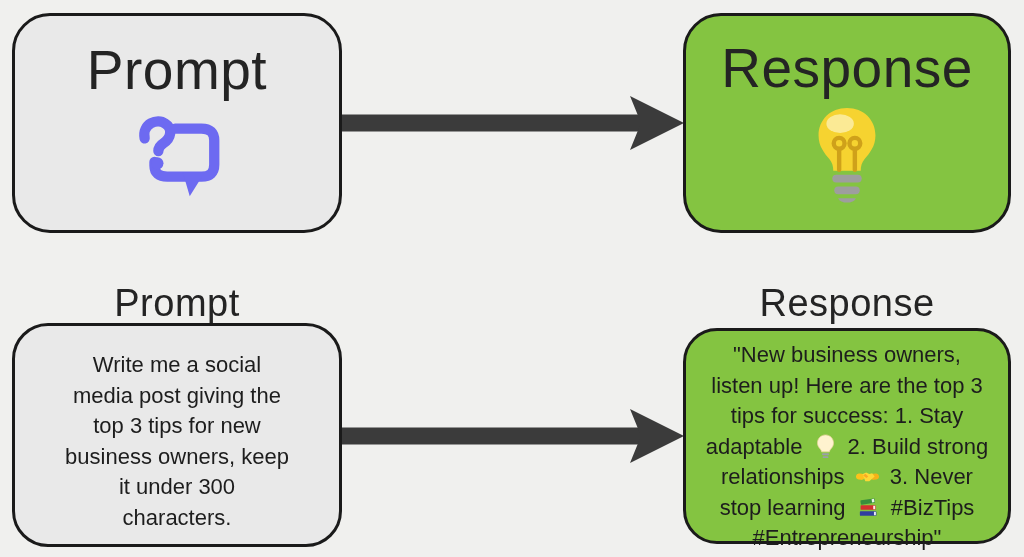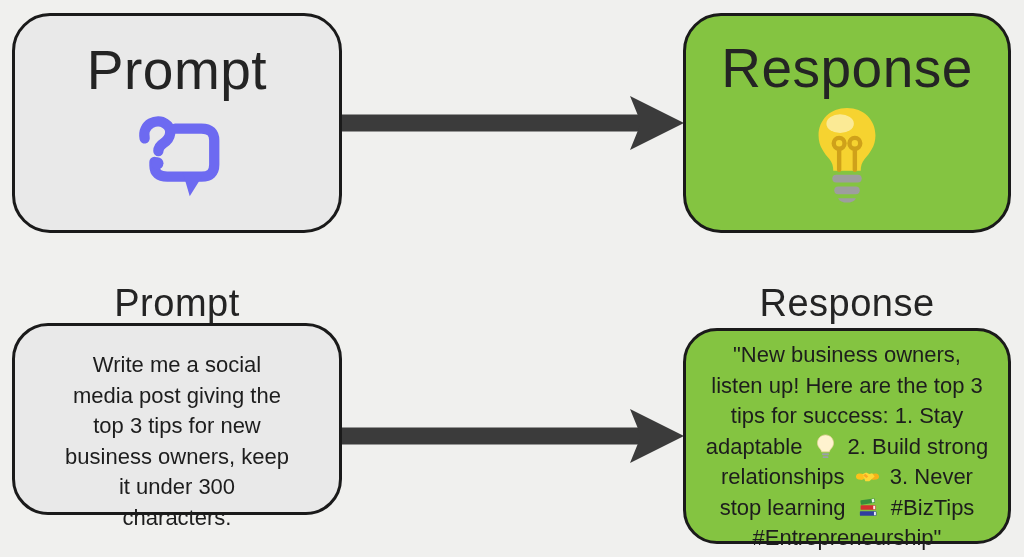--- a/index.html
+++ b/index.html
@@ -24,21 +24,21 @@
   #response-box-top{left:683px; top:13px; width:328px; height:220px; border-radius:38px;}
 
   .arrow{position:absolute; width:342px; height:60px;}
   #arrow-top{left:342px; top:93px;}
   #arrow-bottom{left:342px; top:406px;}
 
   .row-heading{position:absolute; text-align:center; font-size:38px; letter-spacing:.5px; color:#242424; line-height:44px;}
   #prompt-heading-bottom{left:12px; top:281px; width:330px;}
   #response-heading-bottom{left:683px; top:281px; width:328px;}
 
-  #prompt-box-bottom{left:12px; top:323px; width:330px; height:192px; border-radius:36px; padding:24px 26px 0;}
+  #prompt-box-bottom{left:12px; top:323px; width:330px; height:224px; border-radius:36px; padding:24px 26px 0;}
   #response-box-bottom{left:683px; top:328px; width:328px; height:216px; border-radius:34px; padding:9px 10px 0;}
 
   .box-body{font-size:22px; line-height:30.5px; color:var(--text); text-align:center;}
   .pre{white-space:pre-line;}
 
   .emo{display:inline-block; width:23px; height:25px; vertical-align:-5px; margin:0 5px;}
   .emo svg{width:100%; height:100%; display:block;}
 
   .icon-wrap{line-height:0;}
 </style>

